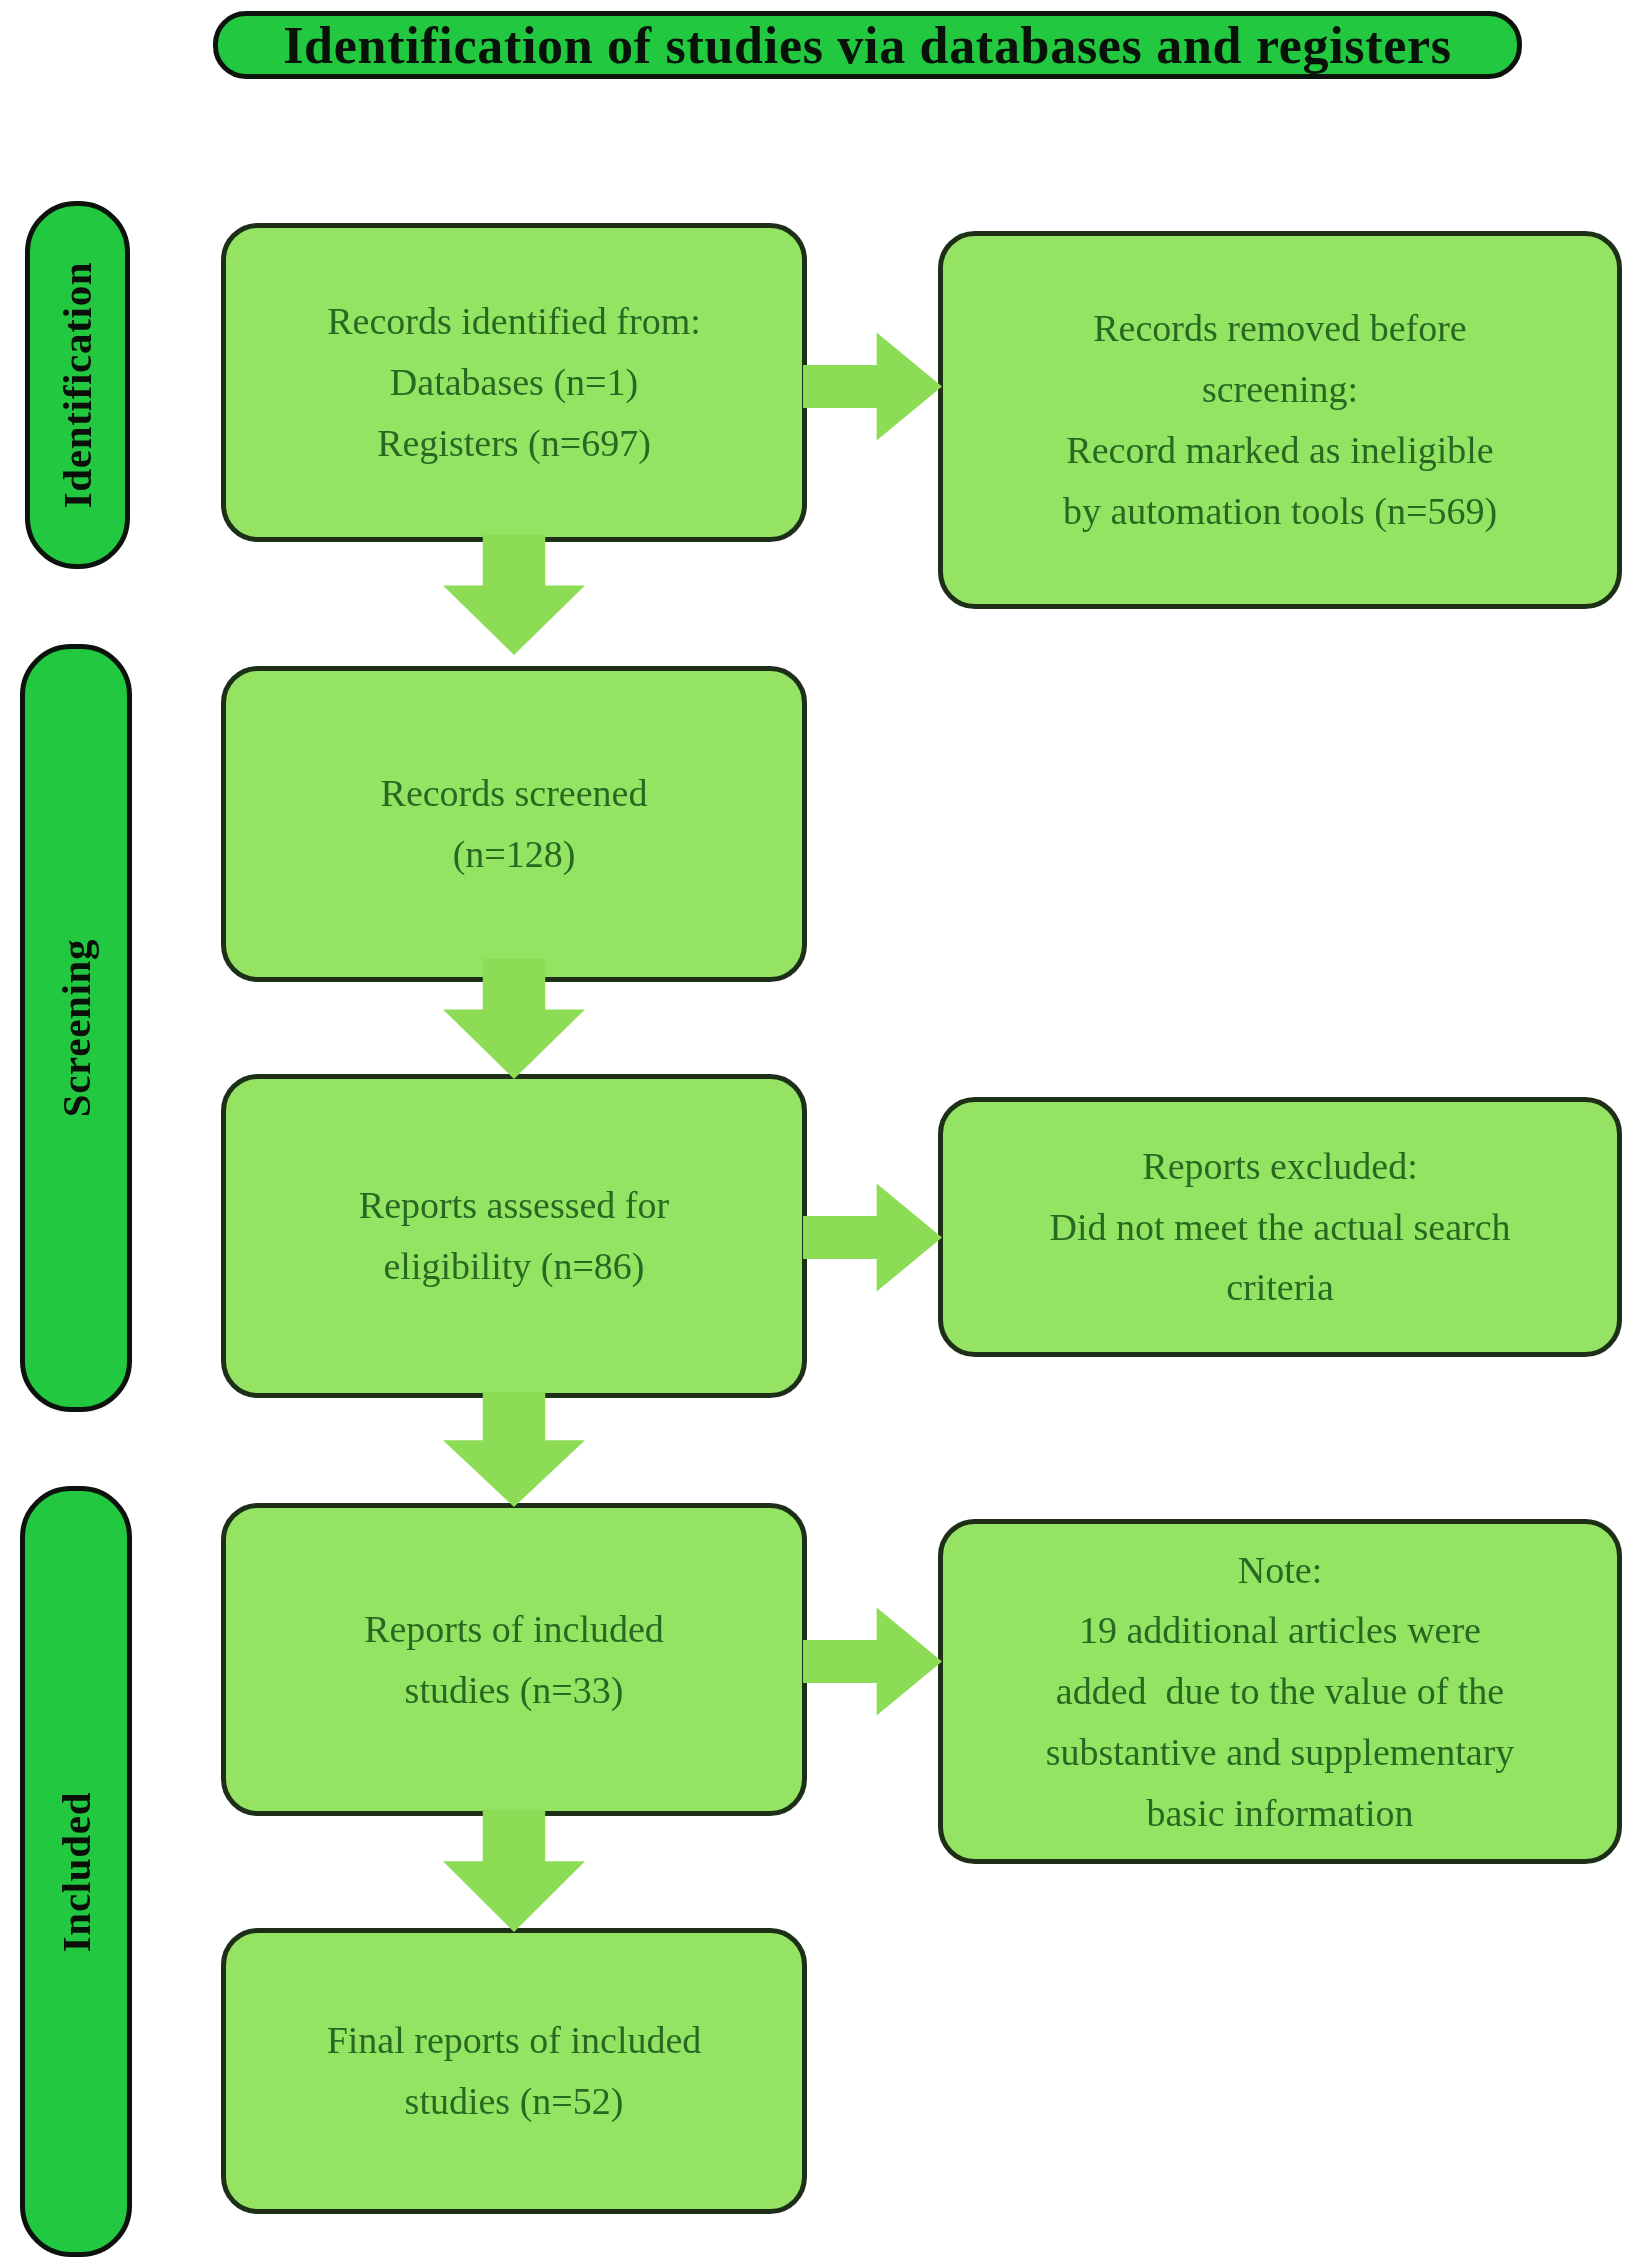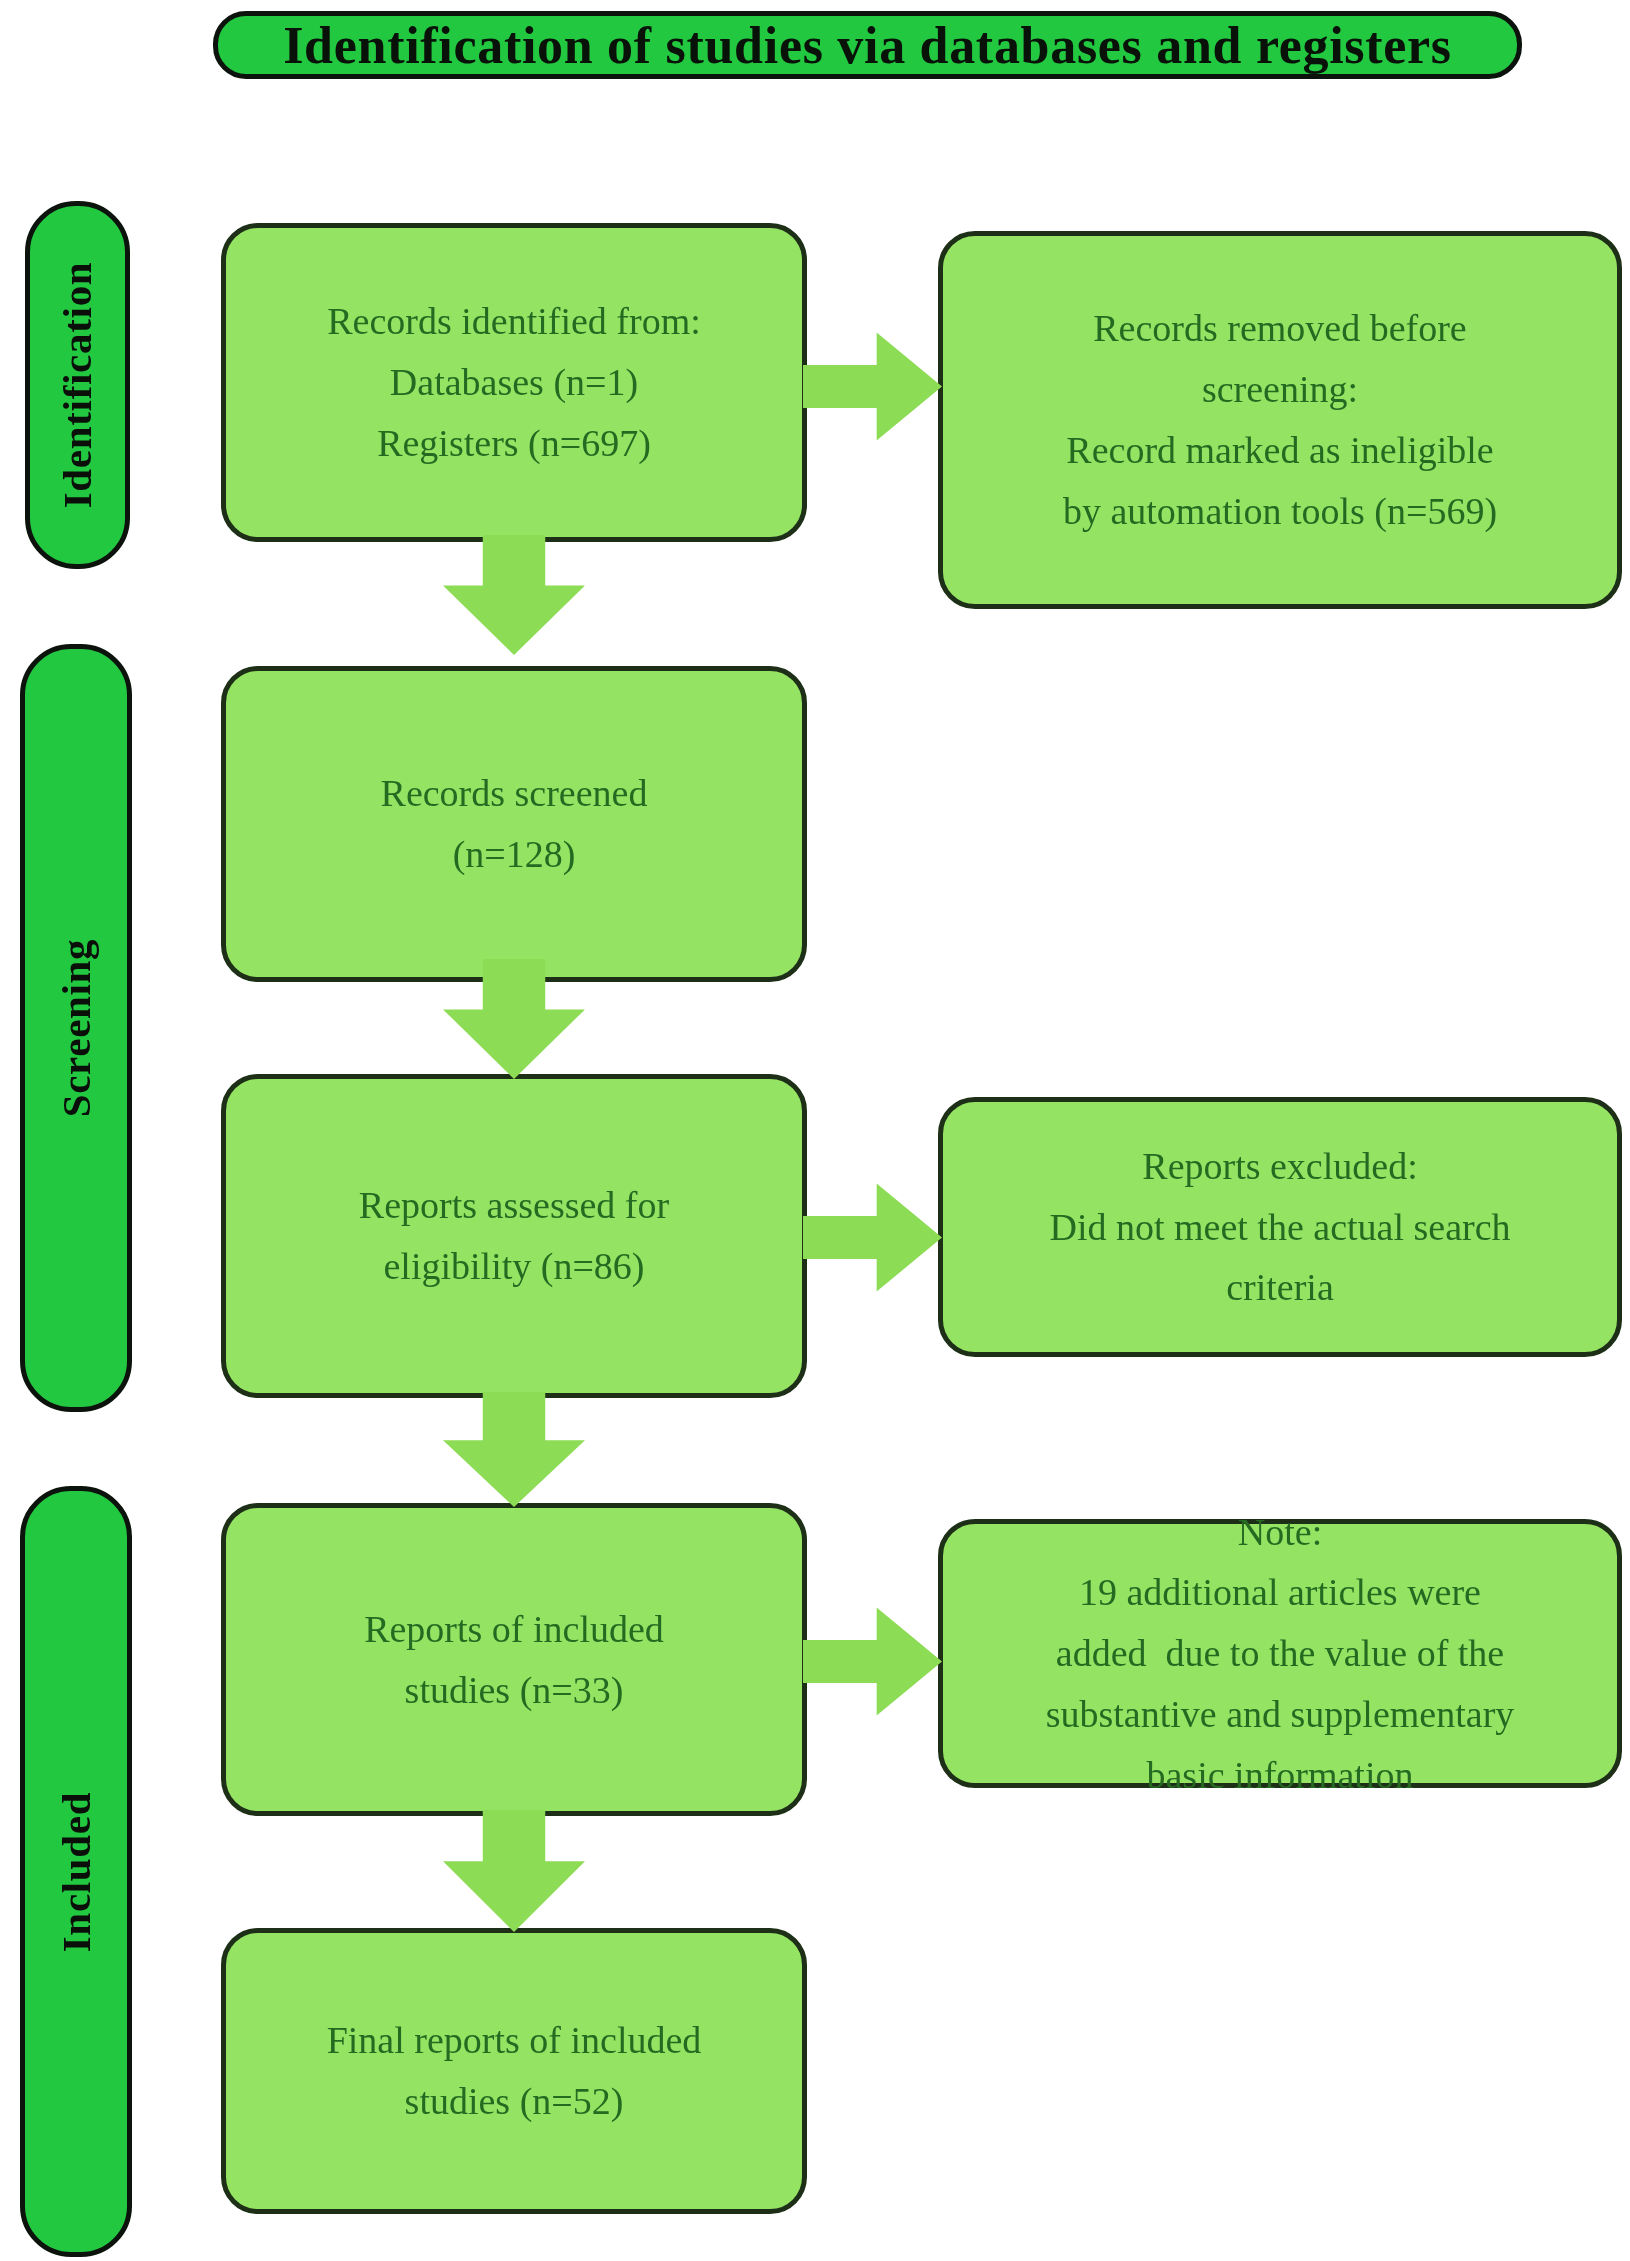--- a/index.html
+++ b/index.html
@@ -63,21 +63,21 @@
     font-size:38px;line-height:1.6;
     color:var(--box-text);
   }
   .b1{left:221px;top:223px;width:586px;height:319px;}
   .b2{left:221px;top:650px;width:586px;height:316px;margin-top:16px;}
   .b3{left:221px;top:1074px;width:586px;height:324px;}
   .b4{left:221px;top:1503px;width:586px;height:313px;}
   .b5{left:221px;top:1928px;width:586px;height:286px;}
   .r1{left:938px;top:231px;width:684px;height:378px;}
   .r2{left:938px;top:1097px;width:684px;height:260px;}
-  .r3{left:938px;top:1519px;width:684px;height:269px;}
+  .r3{left:938px;top:1519px;width:684px;height:345px;}
   .arrow{
     position:absolute;
     background:var(--arrow-green);
     z-index:3;
   }
   .arrow-down{
     clip-path:polygon(28% 0, 72% 0, 72% 42%, 100% 42%, 50% 100%, 0 42%, 28% 42%);
   }
   .arrow-right{
     clip-path:polygon(0 34%, 53% 34%, 53% 10%, 100% 50%, 53% 90%, 53% 66%, 0 66%);

